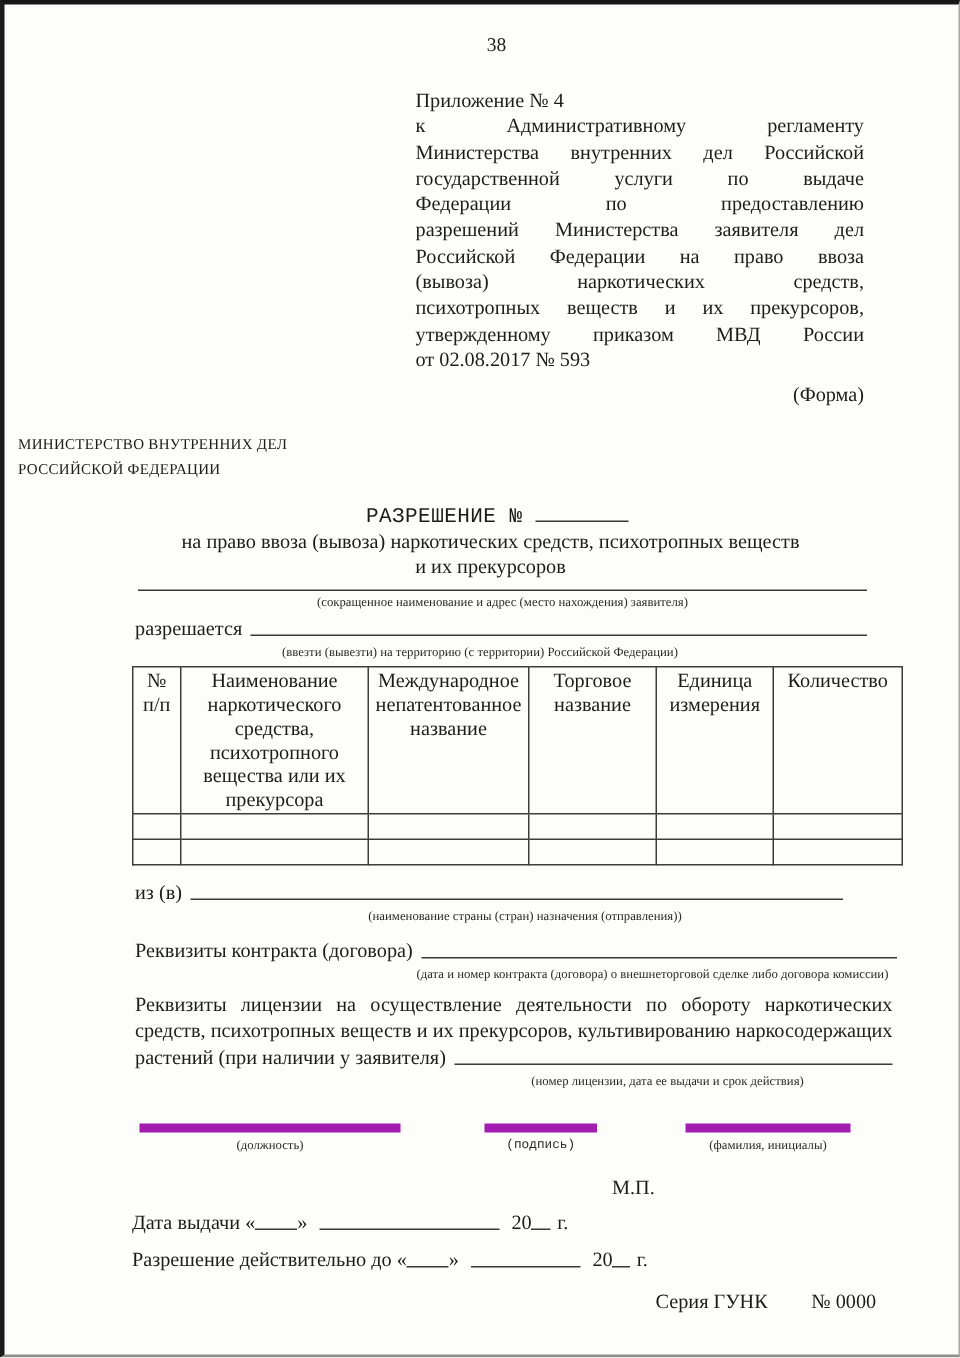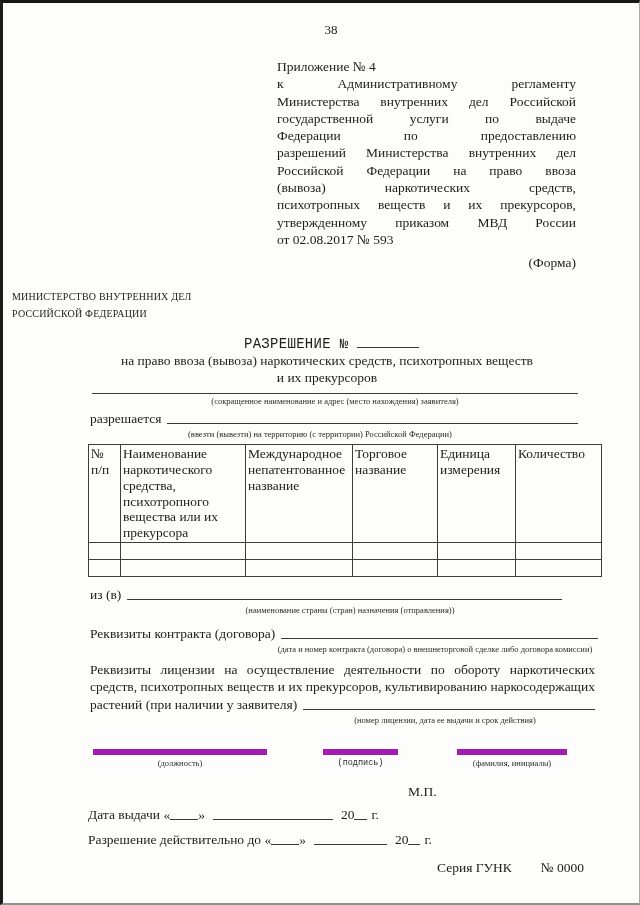--- a/index.html
+++ b/index.html
@@ -33,21 +33,21 @@
   .row .uline{flex:1;border-bottom:1px solid #383838;margin-bottom:3px;}
   .permitted{margin:4px 62px 0 90px;}
   .permitted .lbl{margin-right:6px;}
   .from-row{margin:9px 78px 0 90px;}
   .from-row .lbl{margin-right:6px;}
   .contract-row{margin:10px 42px 0 90px;}
   .contract-row .lbl{margin-right:6px;}
   
   table.goods{border-collapse:collapse;margin:5px 0 0 88px;width:513px;table-layout:fixed;}
   table.goods th,table.goods td{border:1px solid #3d3d3d;font-weight:normal;font-size:13.5px;
-       line-height:15.8px;text-align:left;vertical-align:top;padding:1px 2px;}
+       line-height:15.8px;text-align:center;vertical-align:top;padding:1px 2px;}
   table.goods th{height:90px;}
   table.goods td{height:14px;}
   col.c1{width:32px;} col.c2{width:125px;} col.c3{width:107px;} col.c4{width:85px;} col.c5{width:78px;} col.c6{width:86px;}
   
   .license{margin:7px 45px 0 90px;font-size:13.5px;line-height:17.3px;}
   .license .l3{display:flex;}
   .license .l3 .uline{flex:1;border-bottom:1px solid #383838;margin-bottom:3px;margin-left:6px;}
   
   .sig-row{display:flex;margin:24px 0 0 93px;}
   .sig{border-top:6px solid #a21caf;text-align:center;font-size:8.5px;color:#2a2a2a;padding-top:3px;}
@@ -67,21 +67,21 @@
   <div class="frame"></div>
 
   <div class="page-num">38</div>
 
   <div class="appendix">
     <div class="ll">Приложение № 4</div>
     <div class="jl">к Административному регламенту</div>
     <div class="jl">Министерства внутренних дел Российской</div>
     <div class="jl">государственной услуги по выдаче</div>
     <div class="jl">Федерации по предоставлению</div>
-    <div class="jl">разрешений Министерства внутренних дел</div>
+    <div class="jl">разрешений Министерства заявителя дел</div>
     <div class="jl">Российской Федерации на право ввоза</div>
     <div class="jl">(вывоза) наркотических средств,</div>
     <div class="jl">психотропных веществ и их прекурсоров,</div>
     <div class="jl">утвержденному приказом МВД России</div>
     <div class="ll">от 02.08.2017 № 593</div>
   </div>
   <div class="forma">(Форма)</div>
 
   <div class="ministry">
     <div>МИНИСТЕРСТВО ВНУТРЕННИХ ДЕЛ</div>

